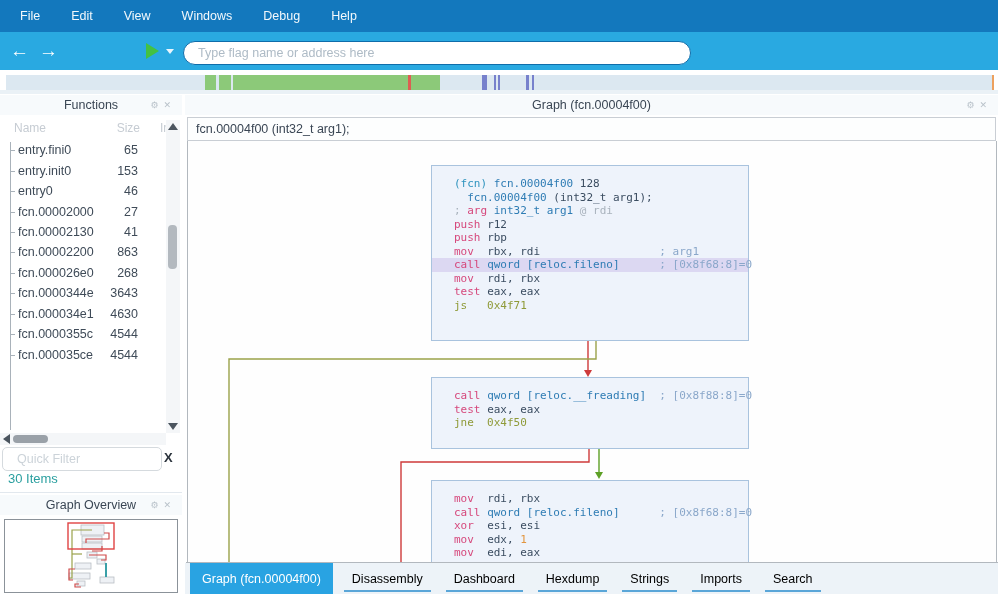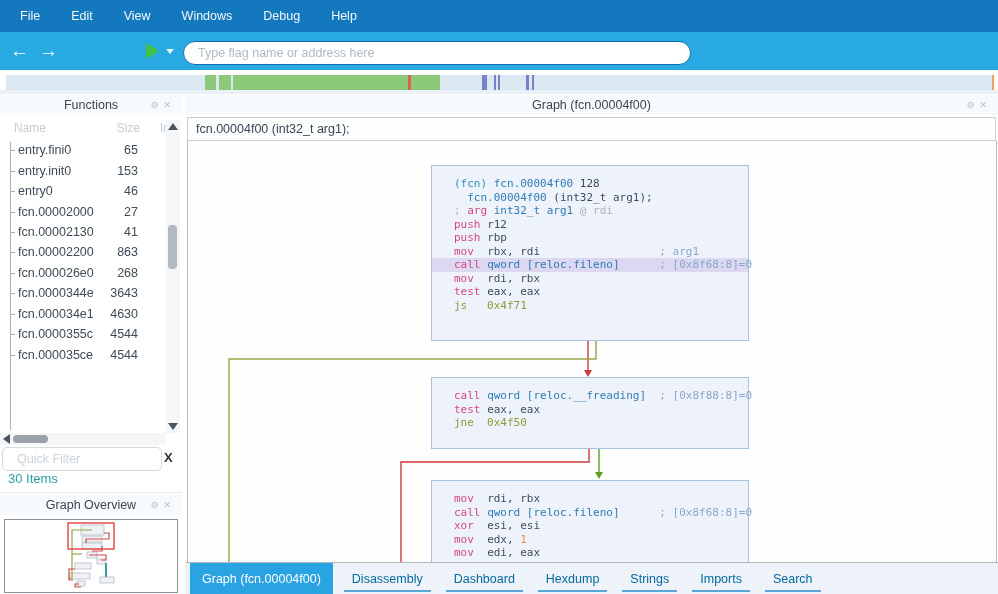--- a/index.html
+++ b/index.html
@@ -70,21 +70,21 @@
   #edges{position:absolute;left:0;top:0;width:808px;height:421px;}
   .gnode{position:absolute;background:#eef3fb;border:1px solid #a9c3de;box-sizing:border-box;
       font-family:"DejaVu Sans Mono", monospace;font-size:11px;padding-top:11px;}
   .cline{height:13.5px;line-height:13.5px;white-space:pre;padding-left:22px;}
   .cline.hl{background:#dcd8f2;}
   .c-mn{color:#d6487c;} .c-op{color:#3b4d61;} .c-blue{color:#2e7cb4;} .c-kw{color:#2e93be;}
   .c-com{color:#8aa7ca;} .c-gray{color:#a9b3bd;} .c-olive{color:#8f9a38;} .c-orange{color:#e2953f;}
 
   
   #tabbar{left:185px;top:563px;width:813px;height:31px;background:#edf3f8;display:flex;align-items:stretch;}
-  .tab{font-size:12.5px;display:flex;align-items:center;padding:0 12px;color:#0369a1;position:relative;margin-left:7px;}
+  .tab{font-size:12.5px;display:flex;align-items:center;padding:0 12px;color:#000000;position:relative;margin-left:7px;}
   .tab .ul{position:absolute;left:4px;right:4px;bottom:2px;height:2px;background:#5aa6d8;}
   .tab.active{background:#29a3e2;color:#ffffff;margin-left:5px;}
 </style>
 </head>
 <body>
 
 <div id="menubar" class="abs">
     <span class="menu-item">File</span>
     <span class="menu-item">Edit</span>
     <span class="menu-item">View</span>

